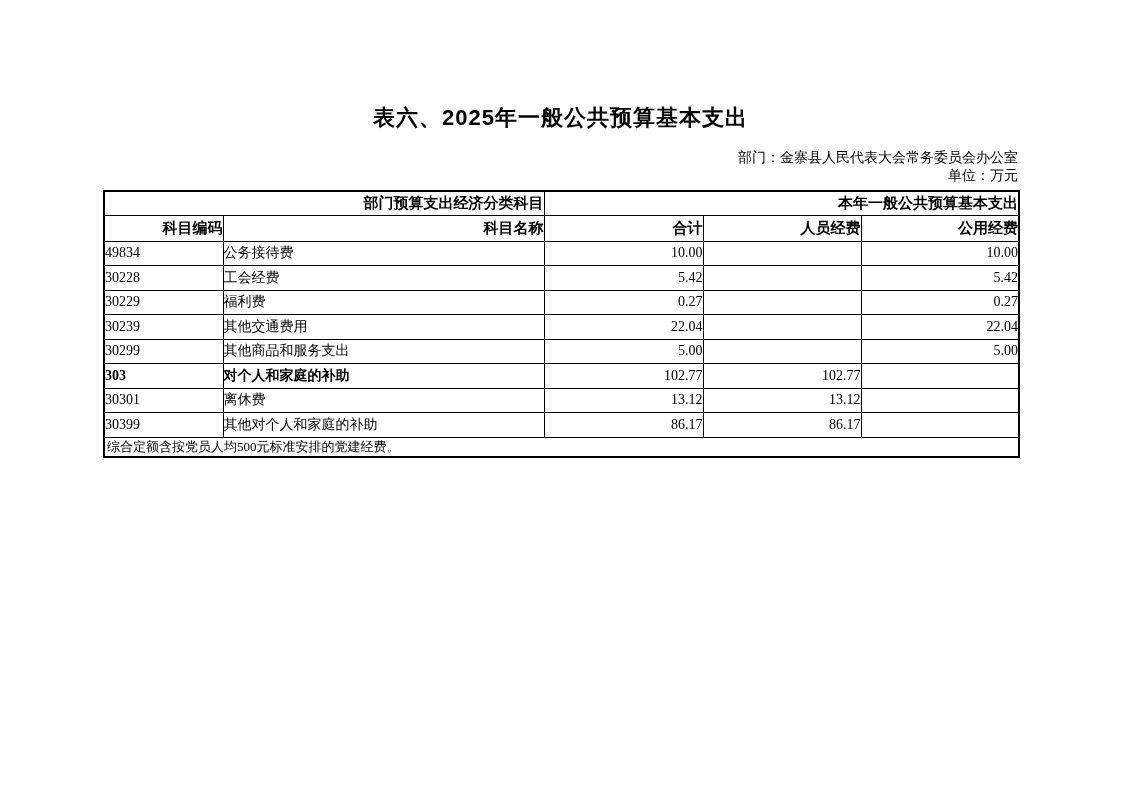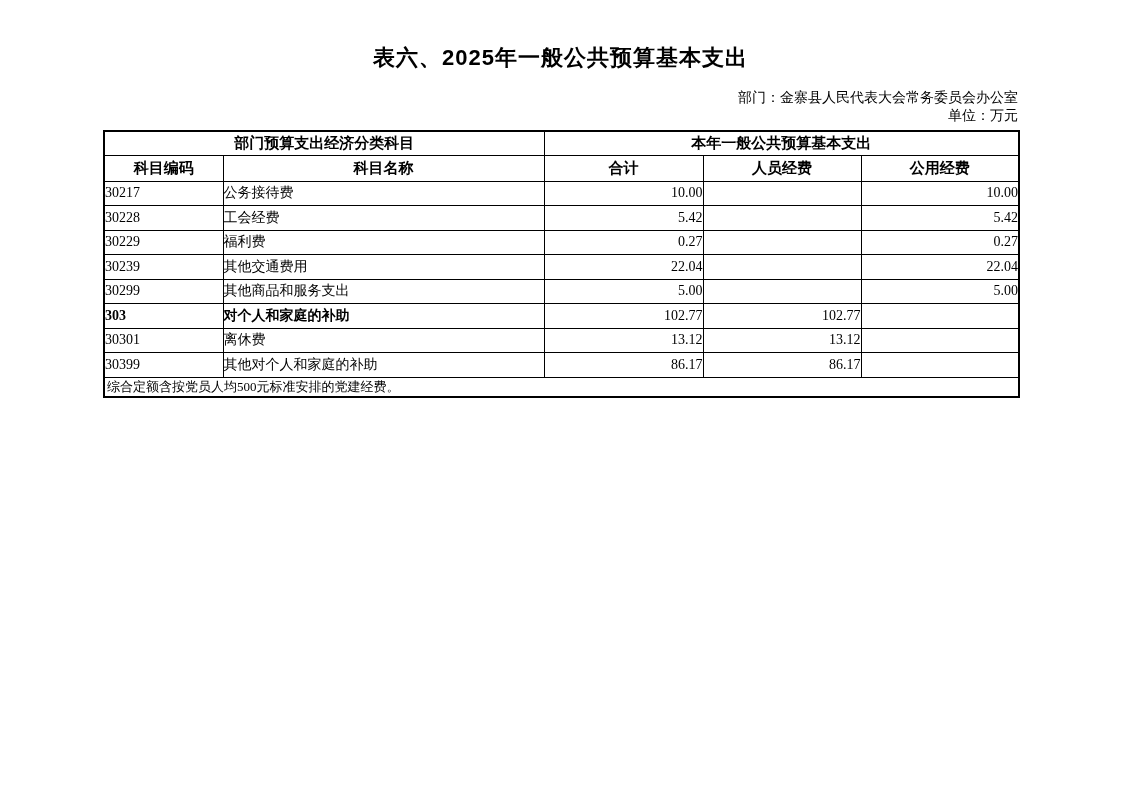--- a/index.html
+++ b/index.html
@@ -7,21 +7,21 @@
   .page {
     position: relative;
     width: 1122px;
     height: 793px;
     background: #ffffff;
     color: #000000;
     font-family: "Liberation Serif", serif;
     overflow: hidden;
   }
   .content {
-    padding: 43px 104px 0 103px;
+    padding: 103px 104px 0 103px;
   }
   .doc-title {
     margin: 0 0 16px 0;
     text-align: center;
     font-family: "Liberation Sans", sans-serif;
     font-size: 22px;
     font-weight: 700;
     letter-spacing: 1px;
     color: #000;
   }
@@ -43,21 +43,21 @@
   table.budget th, table.budget td {
     border: 1px solid #000;
     padding: 0;
     overflow: hidden;
     white-space: nowrap;
   }
   table.budget th {
     font-family: "Liberation Sans", sans-serif;
     font-weight: 700;
     font-size: 15px;
-    text-align: center;
+    text-align: right;
     margin-left: 40px;
   }
   tr.group-row th { height: 24px; }
   tr.cols-row th  { height: 26px; }
   table.budget td {
     height: 24.5px;
     font-size: 14px;
   }
   td.code, td.name { text-align: left; }
   td.lvl1 { padding-left: 2px; font-weight: bold; }
@@ -104,21 +104,21 @@
         <tr class="cols-row">
           <th>科目编码</th>
           <th>科目名称</th>
           <th>合计</th>
           <th>人员经费</th>
           <th>公用经费</th>
         </tr>
       </thead>
       <tbody>
           <tr>
-            <td class="code lvl2">30217</td>
+            <td class="code lvl2">49834</td>
             <td class="name lvl2">公务接待费</td>
             <td class="num">10.00</td>
             <td class="num"></td>
             <td class="num">10.00</td>
           </tr>
           <tr>
             <td class="code lvl2">30228</td>
             <td class="name lvl2">工会经费</td>
             <td class="num">5.42</td>
             <td class="num"></td>

